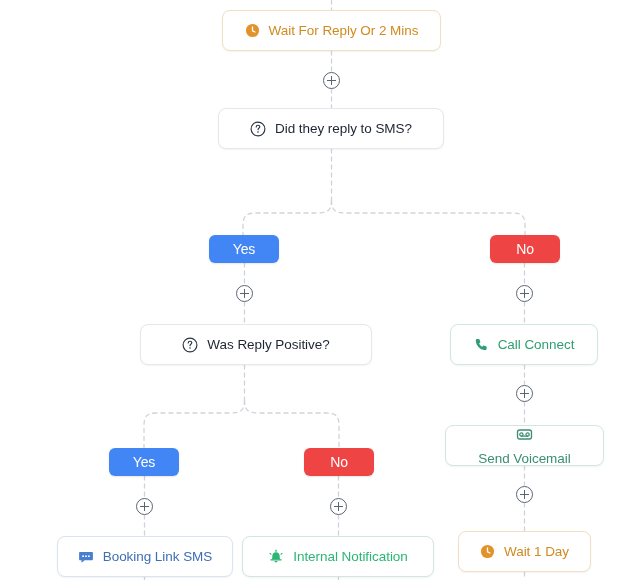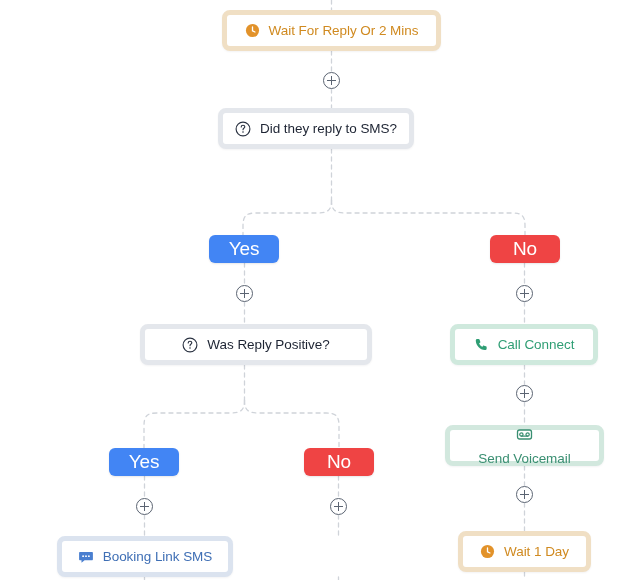--- a/index.html
+++ b/index.html
@@ -32,21 +32,21 @@
   .node {
     position: absolute;
     box-sizing: border-box;
     display: flex;
     align-items: center;
     justify-content: center;
     gap: 9px;
     height: 41px;
     border-radius: 8px;
     background: #ffffff;
-    border: 5px solid #7f1d1d;
+    border: 1px solid #7f1d1d;
     box-shadow: 0 1px 2px rgba(16,24,40,0.05);
     padding: 0 17px;
     white-space: nowrap;
   }
   .node .label {
     font-size: 13.5px;
     letter-spacing: -0.05px;
     line-height: 1;
   }
   .node .icon {
@@ -80,21 +80,21 @@
   
   .badge {
     position: absolute;
     box-sizing: border-box;
     display: flex;
     align-items: center;
     justify-content: center;
     height: 28px;
     border-radius: 6px;
     color: #ffffff;
-    font-size: 19px;
+    font-size: 14px;
     font-weight: normal;
     letter-spacing: -0.1px;
     box-shadow: 0 1px 2px rgba(16,24,40,0.10);
   }
   .badge.yes { background: #4285f4; }
   .badge.no  { background: #ef4444; }
 
   
   .plus {
     position: absolute;
@@ -167,21 +167,21 @@
   <div class="node wait" style="left:222px; top:10px; width:219px;">
     <span class="icon">
       <svg width="15" height="15" viewBox="0 0 16 16" xmlns="http://www.w3.org/2000/svg">
         <circle cx="8" cy="8" r="7" fill="#e2922a"></circle>
         <path d="M8 4.2 L8 8.3 L10.6 9.6" stroke="#ffffff" stroke-width="1.4" stroke-linecap="round" fill="none"></path>
       </svg>
     </span>
     <span class="label">Wait For Reply Or 2 Mins</span>
   </div>
 
-  <div class="node condition" style="left:218px; top:108px; width:196px;">
+  <div class="node condition" style="left:218px; top:108px; width:226px;">
     <span class="icon">
       <svg width="16" height="16" viewBox="0 0 16 16" xmlns="http://www.w3.org/2000/svg">
         <circle cx="8" cy="8" r="6.9" fill="none" stroke="#2b3342" stroke-width="1.15"></circle>
         <path d="M6.2 5.9 C6.2 4.85 7.0 4.25 8.0 4.25 C9.0 4.25 9.8 4.85 9.8 5.85
                  C9.8 6.75 9.1 7.05 8.55 7.45 C8.2 7.72 8.05 8.0 8.05 8.75" fill="none" stroke="#2b3342" stroke-width="1.15" stroke-linecap="round"></path>
         <circle cx="8.02" cy="11.05" r="0.82" fill="#2b3342"></circle>
       </svg>
     </span>
     <span class="label">Did they reply to SMS?</span>
   </div>
@@ -232,20 +232,36 @@
                  L2.1 11.2 C1.5 11.2 1.1 10.8 1.1 10.2 L1.1 4.1
                  C1.1 3.5 1.5 3.1 2.1 3.1 Z" fill="#4a7fd0"></path>
         <circle cx="5.1" cy="7.15" r="0.92" fill="#ffffff"></circle>
         <circle cx="8.0" cy="7.15" r="0.92" fill="#ffffff"></circle>
         <circle cx="10.9" cy="7.15" r="0.92" fill="#ffffff"></circle>
       </svg>
     </span>
     <span class="label">Booking Link SMS</span>
   </div>
 
+  <div class="node emerald" style="left:242px; top:536px; width:192px;">
+    <span class="icon">
+      <svg width="16" height="16" viewBox="0 0 16 16" xmlns="http://www.w3.org/2000/svg">
+        <path d="M8 1.2 L8 2.4" stroke="#2bb673" stroke-width="1.2" stroke-linecap="round"></path>
+        <path d="M3.5 10.6 C3.5 10.6 4.3 9.9 4.3 8.0 L4.3 6.9
+                 C4.3 4.8 5.9 3.2 8 3.2 C10.1 3.2 11.7 4.8 11.7 6.9
+                 L11.7 8.0 C11.7 9.9 12.5 10.6 12.5 10.6 Z" fill="#2bb673"></path>
+        <path d="M2.9 10.85 L13.1 10.85" stroke="#2bb673" stroke-width="1.3" stroke-linecap="round"></path>
+        <path d="M6.5 12.1 C6.5 12.95 7.15 13.55 8 13.55
+                 C8.85 13.55 9.5 12.95 9.5 12.1 Z" fill="#2bb673"></path>
+        <path d="M2.0 4.4 L3.0 5.2" stroke="#2bb673" stroke-width="1.1" stroke-linecap="round"></path>
+        <path d="M14.0 4.4 L13.0 5.2" stroke="#2bb673" stroke-width="1.1" stroke-linecap="round"></path>
+      </svg>
+    </span>
+    <span class="label">Internal Notification</span>
+  </div>
 
   <div class="node wait" style="left:458px; top:531px; width:133px;text-align:center;">
     <span class="icon">
       <svg width="15" height="15" viewBox="0 0 16 16" xmlns="http://www.w3.org/2000/svg">
         <circle cx="8" cy="8" r="7" fill="#e2922a"></circle>
         <path d="M8 4.2 L8 8.3 L10.6 9.6" stroke="#ffffff" stroke-width="1.4" stroke-linecap="round" fill="none"></path>
       </svg>
     </span>
     <span class="label">Wait 1 Day</span>
   </div>

